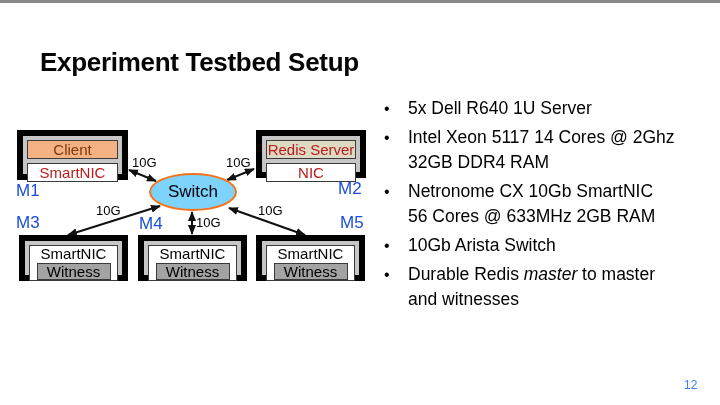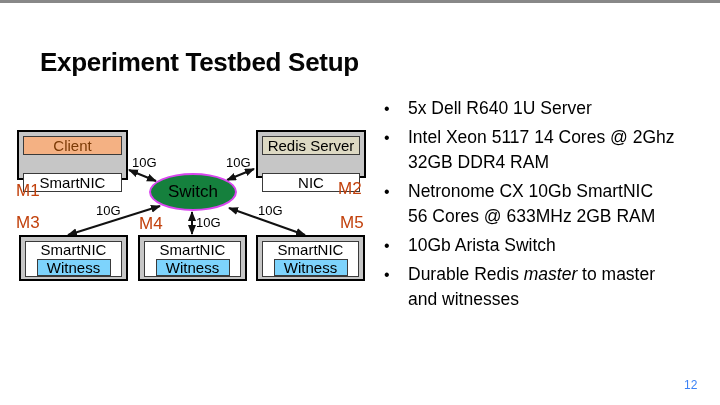--- a/index.html
+++ b/index.html
@@ -10,43 +10,43 @@
   }
   
   .title {
     position:absolute; left:40px; top:44px;
     font-size:26px; font-weight:700; color:#050505; letter-spacing:-0.3px;
   }
   
   .diagram { position:absolute; left:0; top:110px; width:380px; height:195px; }
   .links   { position:absolute; left:0; top:0; }
   .frame {
-    position:absolute; border:2px solid #000000; background:#c6c6c6;
-    padding:4px; display:flex; flex-direction:column; gap:18px;
+    position:absolute; border:6px solid #000000; background:#c6c6c6;
+    padding:4px; display:flex; flex-direction:column; gap:4px;
   }
   .bar {
     flex:1; border:1px solid #3a3a3a; background:#ffffff;
     display:flex; align-items:center; justify-content:center;
-    font-size:15px; color:#000000;
+    font-size:15px; color:#b91c1c;
   }
   .bar.client  { background:#F4B183; color:#7b3a06; }
   .bar.redis   { background:#DDD9C3; }
   .inner {
     flex:1; border:1px solid #3a3a3a; background:#ffffff;
     display:flex; flex-direction:column; align-items:center;
   }
   .nic-top { font-size:15px; line-height:16px; color:#000; }
   .witness {
-    width:74px; border:1px solid #3a3a3a; background:#7dd3fc;
+    width:74px; border:1px solid #3a3a3a; background:#a3a3a3;
     font-size:15px; line-height:15px; text-align:center; color:#000; margin-top:1px;
   }
-  .mlabel { position:absolute; font-size:17px; color:#c2410c; }
+  .mlabel { position:absolute; font-size:17px; color:#1d4ed8; }
   .switch {
     position:absolute; left:149px; top:60px; width:88px; height:38px;
-    background:#15803d; border:2px solid #d946ef; border-radius:50%;
+    background:#7dd3fc; border:2px solid #f97316; border-radius:50%;
     display:flex; align-items:center; justify-content:center;
     font-size:17px; color:#000;
   }
   .g10 { position:absolute; font-size:13px; font-weight:400; color:#000; }
   
   .bullets { position:absolute; left:384px; top:93px; width:334px; color:#000; }
   .bullet  { display:flex; margin-bottom:4px; }
   .bmark   { width:24px; font-size:16px; line-height:25px; }
   .btext   { flex:1; font-size:17.5px; line-height:25px; }
   .it      { font-style:italic; }

